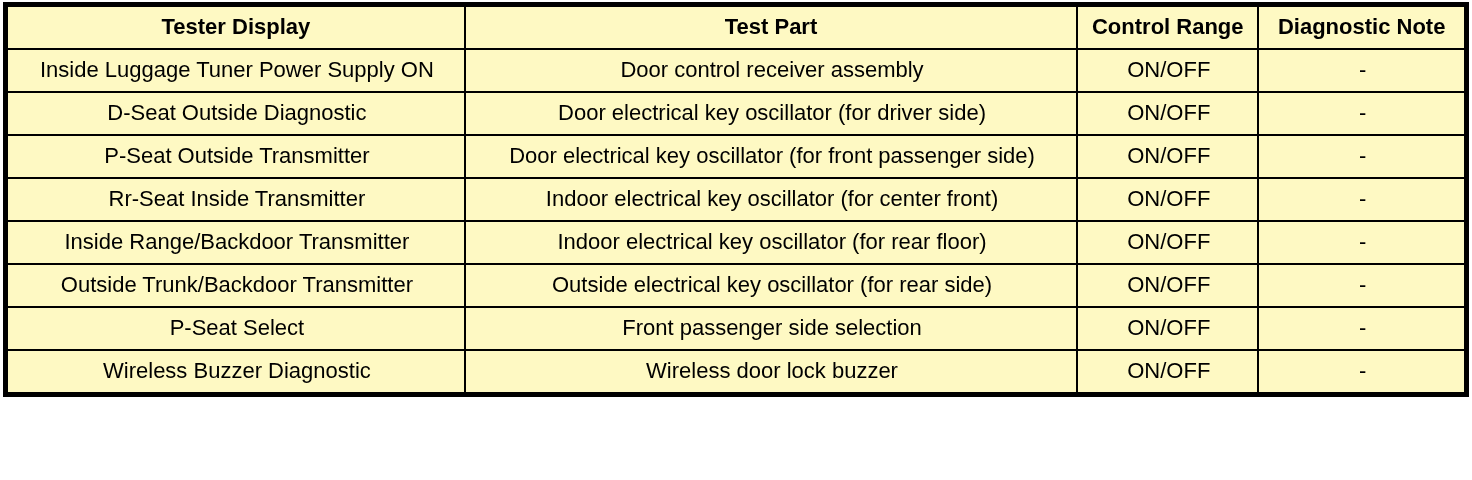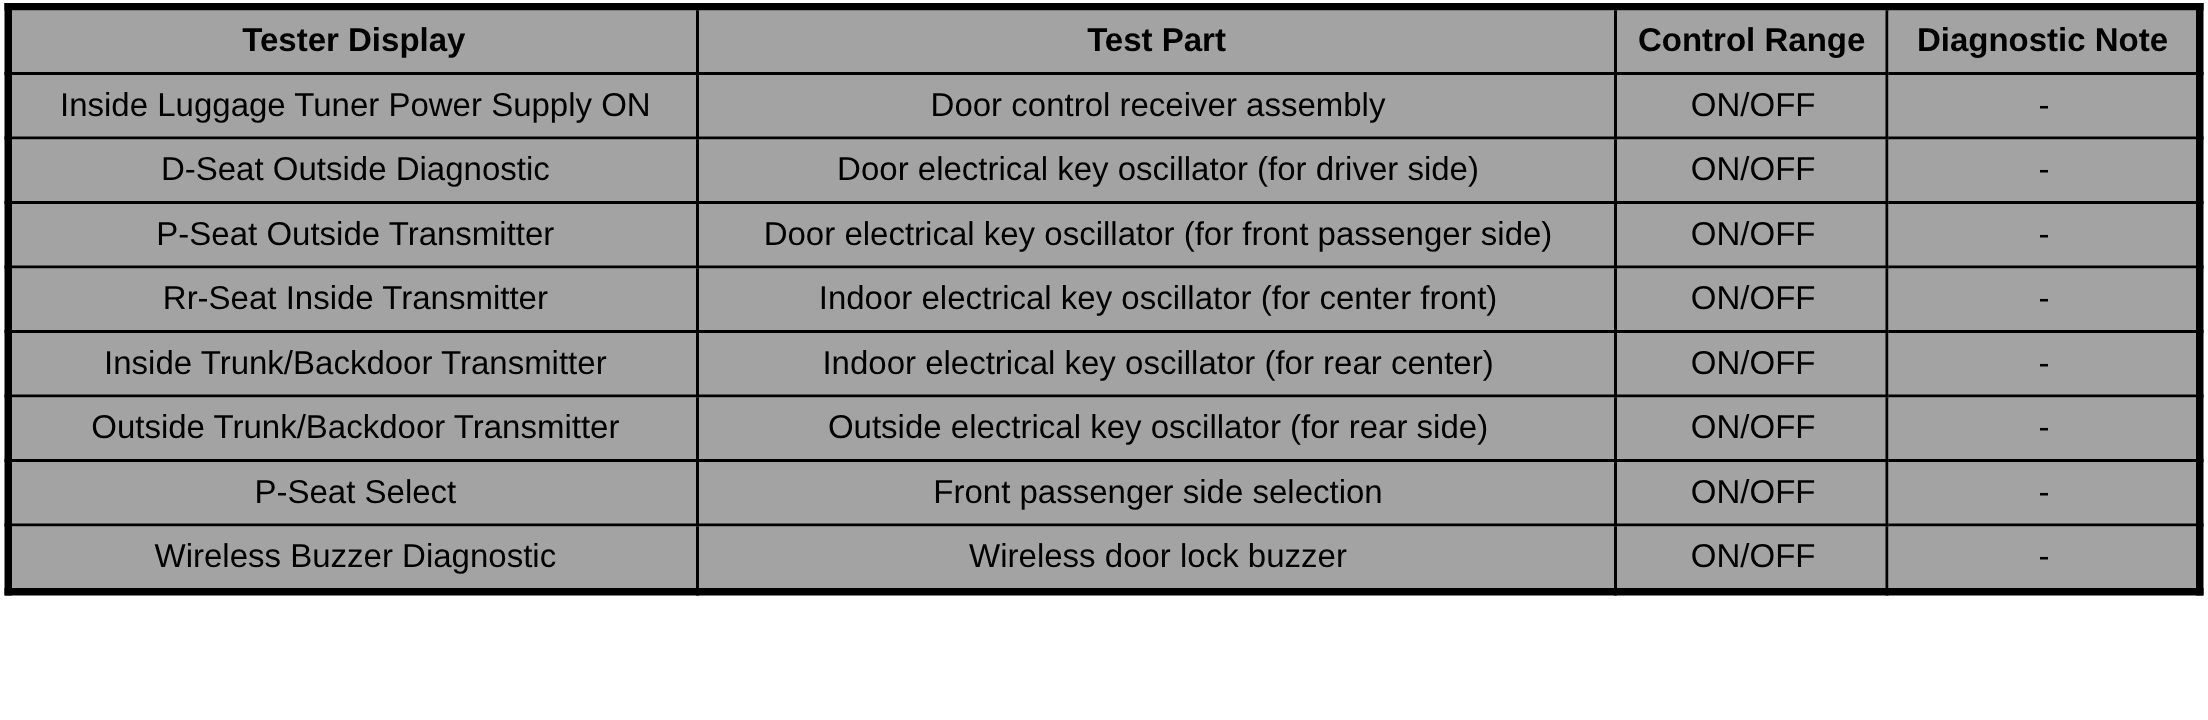--- a/index.html
+++ b/index.html
@@ -28,21 +28,21 @@
   table.signal-table th,
   table.signal-table td {
     border: 2px solid #000000;
     font-size: 22px;
     line-height: 1.15;
     padding: 6px 6px 7px 8px;
     height: 28px;
     box-sizing: content-box;
     overflow: hidden;
     white-space: nowrap;
-    background: #a3a3a3;
+    background: #fef9c3;
   }
   table.signal-table th {
     font-weight: bold;
     text-align: center;
     padding-left: 4px;
     padding-right: 4px;
   }
   table.signal-table td {
     font-weight: normal;
     text-align: center;
@@ -96,22 +96,22 @@
 
 
   <tr>
     <td>Rr-Seat Inside Transmitter</td>
     <td>Indoor electrical key oscillator (for center front)</td>
     <td>ON/OFF</td>
     <td>-</td>
   </tr>
 
   <tr>
-    <td>Inside Trunk/Backdoor Transmitter</td>
-    <td>Indoor electrical key oscillator (for rear center)</td>
+    <td>Inside Range/Backdoor Transmitter</td>
+    <td>Indoor electrical key oscillator (for rear floor)</td>
     <td>ON/OFF</td>
     <td>-</td>
   </tr>
 
   <tr>
     <td>Outside Trunk/Backdoor Transmitter</td>
     <td>Outside electrical key oscillator (for rear side)</td>
     <td>ON/OFF</td>
     <td>-</td>
   </tr>

